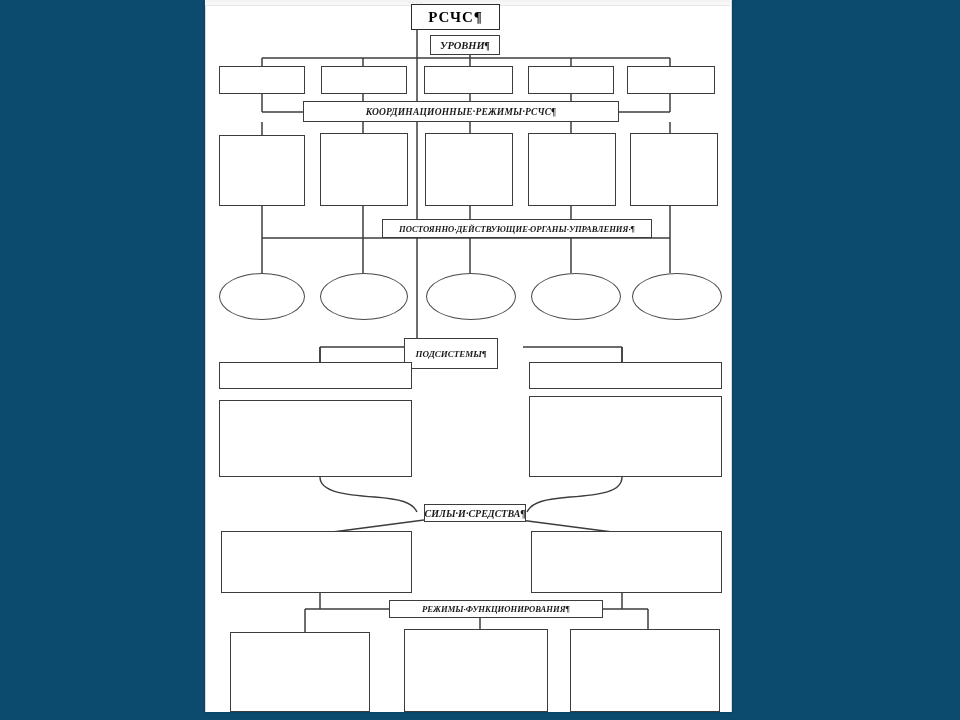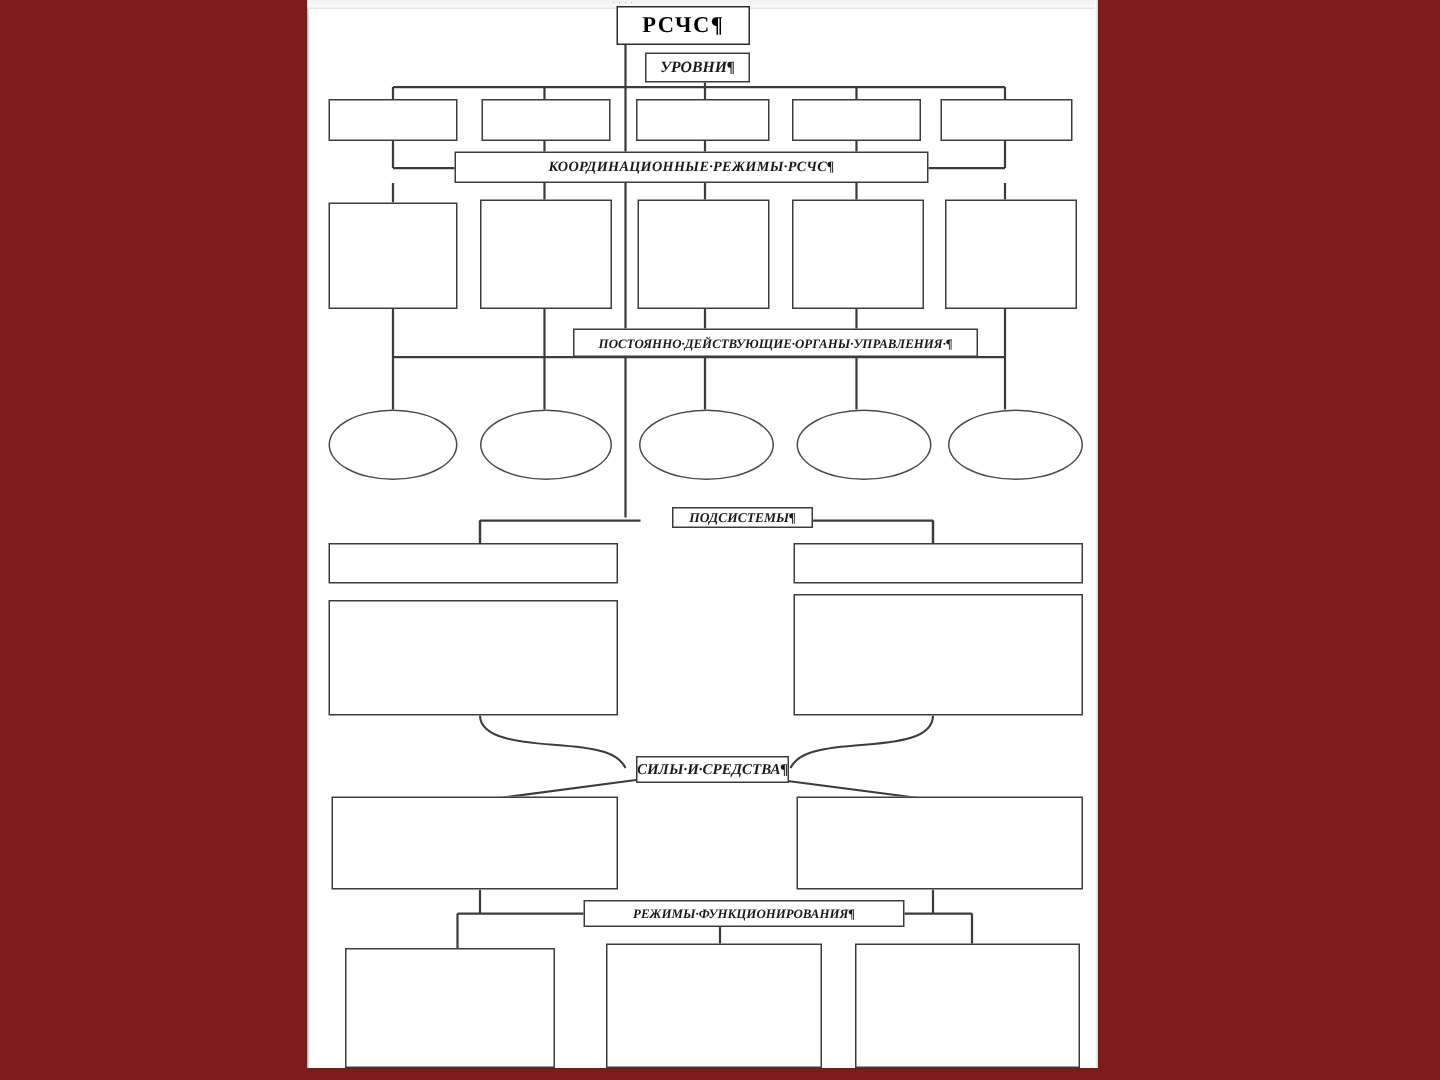--- a/index.html
+++ b/index.html
@@ -8,21 +8,21 @@
     background: #ffffff;
     width: 960px;
     height: 720px;
     overflow: hidden;
     font-family: "Liberation Serif", serif;
   }
   #app {
     position: relative;
     width: 960px;
     height: 720px;
-    background: #7f1d1d;
+    background: #0c4a6e;
   }
   
   #page {
     position: absolute;
     left: 205px;
     top: 0px;
     width: 525px;
     height: 712px;
     background: #ffffff;
     border-left: 1px solid #d8d8d8;
@@ -195,21 +195,21 @@
   <div class="nodebox" style="left:630px; top:133px; width:88px; height:73px;"></div>
 
   <div class="label-box" style="left:335px; top:219px; width:270px; height:19px; font-size:8.6px;margin-left:47px;">ПОСТОЯННО·ДЕЙСТВУЮЩИЕ·ОРГАНЫ·УПРАВЛЕНИЯ·¶</div>
 
   <div class="ellipse" style="left:219px; top:273px; width:86px; height:47px;"></div>
   <div class="ellipse" style="left:320px; top:273px; width:88px; height:47px;"></div>
   <div class="ellipse" style="left:426px; top:273px; width:90px; height:47px;"></div>
   <div class="ellipse" style="left:531px; top:273px; width:90px; height:47px;"></div>
   <div class="ellipse" style="left:632px; top:273px; width:90px; height:47px;"></div>
 
-  <div class="label-box" style="left:448px; top:338px; width:94px; height:14px; font-size:9px;">ПОДСИСТЕМЫ¶</div>
+  <div class="label-box" style="left:404px; top:338px; width:94px; height:31px; font-size:9px;">ПОДСИСТЕМЫ¶</div>
 
   <div class="nodebox thin" style="left:219px; top:362px; width:193px; height:27px;"></div>
   <div class="nodebox thin" style="left:529px; top:362px; width:193px; height:27px;"></div>
 
   <div class="nodebox" style="left:219px; top:400px; width:193px; height:77px;"></div>
   <div class="nodebox" style="left:529px; top:396px; width:193px; height:81px;"></div>
 
   <div class="label-box" style="left:424px; top:504px; width:102px; height:18px; font-size:10px;text-align:center;">СИЛЫ·И·СРЕДСТВА¶</div>
 
   <div class="nodebox" style="left:221px; top:531px; width:191px; height:62px;"></div>

